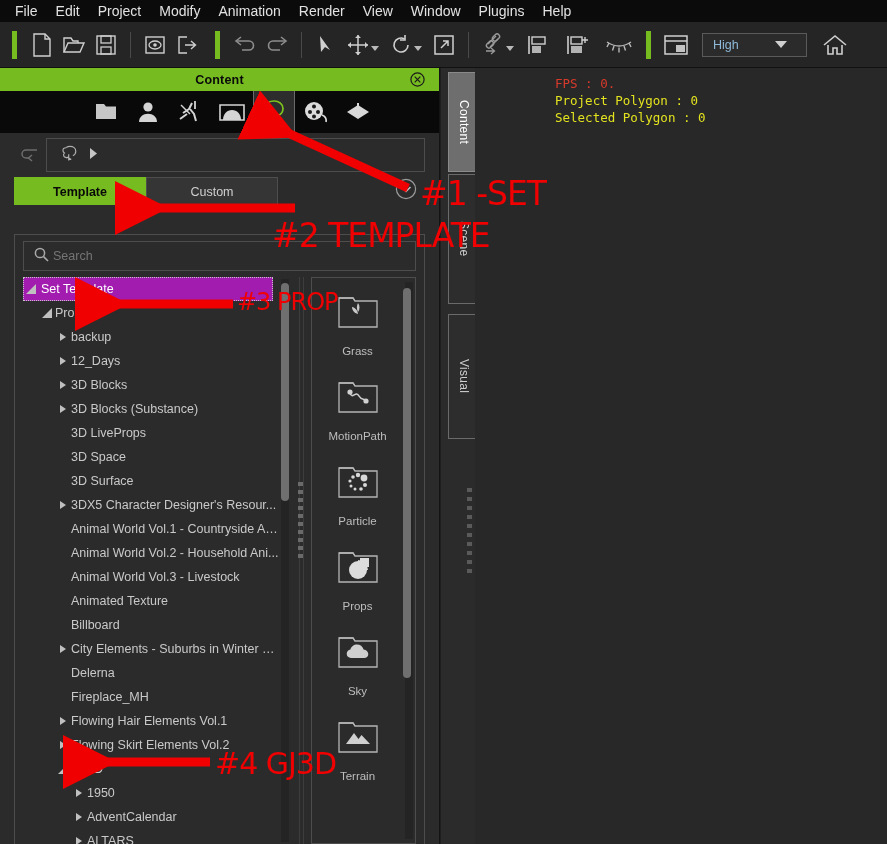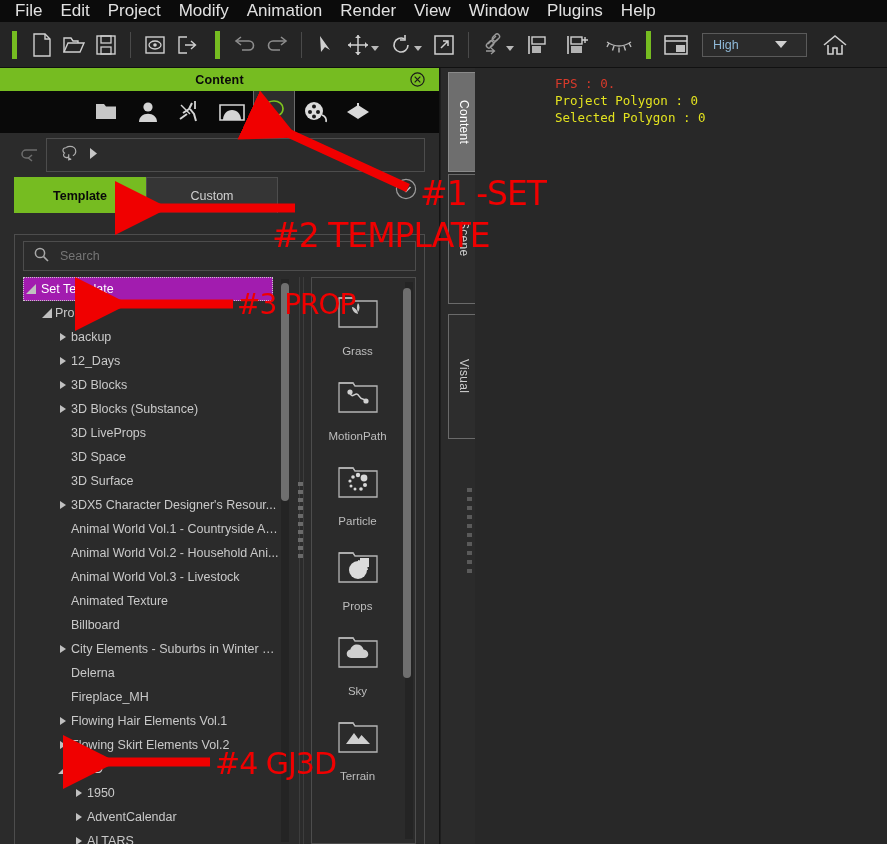--- a/index.html
+++ b/index.html
@@ -9,21 +9,21 @@
     font-family:"Liberation Sans", sans-serif;
     color:#d6d6d6; font-size:12px;
   }
 
   
   #menubar{
     position:absolute; left:0; top:0; width:887px; height:22px;
     background:#0b0b0b; display:flex; align-items:center; padding-left:6px;
   }
   .menu-item{
-    padding:2px 9px; font-size:17px; color:#e2e2e2; cursor:default;
+    padding:2px 9px; font-size:14px; color:#e2e2e2; cursor:default;
     line-height:16px; white-space:nowrap;
   }
 
   
   #toolbar{
     position:absolute; left:0; top:22px; width:887px; height:46px;
     background:#252525; border-bottom:1px solid #111;
     display:flex; align-items:center; padding-left:8px;
   }
   .green-bar{ width:5px; height:28px; background:#76bc21; margin:0 9px 0 4px; flex:0 0 auto; }
@@ -69,33 +69,33 @@
     height:44px; display:flex; align-items:center; padding:0 14px 0 14px;
   }
   #back-btn{ width:32px; height:26px; display:flex; align-items:center; justify-content:center;}
   #crumb-box{
     flex:1; height:34px; border:1px solid #4d4d4d; background:#2b2b2b;
     display:flex; align-items:center; padding-left:14px; gap:10px;
   }
 
   #tab-row{ height:28px; display:flex; padding-left:14px; position:relative; }
   .ttab{
-    width:132px; height:36px; display:flex; align-items:center; justify-content:center;
+    width:132px; height:28px; display:flex; align-items:center; justify-content:center;
     font-size:12.5px; border:1px solid #4d4d4d; border-bottom:none;
   }
   .ttab.active{ background:#76bc21; color:#0a0a0a; font-weight:bold; border-color:#76bc21;}
   .ttab.inactive{ background:#353535; color:#cfcfcf; }
   #chev-btn{ position:absolute; right:22px; top:1px; }
 
   #panel-body{
     position:absolute; left:14px; top:166px; right:14px; bottom:0;
     border:1px solid #4d4d4d; border-bottom:none; background:#2b2b2b;
   }
   #search-row{ height:30px; margin:6px 8px 4px 8px; border:1px solid #4d4d4d;
-               display:flex; align-items:center; padding-left:10px; gap:11px; background:#2b2b2b;}
+               display:flex; align-items:center; padding-left:10px; gap:4px; background:#2b2b2b;}
   #search-input{ background:transparent; border:none; outline:none; color:#8d8d8d;
                  font-size:12.5px; font-family:"Liberation Sans",sans-serif; width:200px;}
 
   #split{ position:absolute; left:8px; right:8px; top:42px; bottom:0; display:flex; }
 
   
   #tree-wrap{ width:266px; position:relative; overflow:hidden; background:#2b2b2b;}
   #tree{ position:absolute; inset:0 10px 0 0; overflow:hidden; }
   .trow{ height:24px; display:flex; align-items:center; font-size:12.5px; color:#c9c9c9;
          white-space:nowrap; }
@@ -694,14 +694,14 @@
 
   <line x1="295" y1="208" x2="158" y2="208" stroke="#f00000" stroke-width="9" marker-end="url(#ah)"></line>
 
   <line x1="233" y1="304" x2="118" y2="304" stroke="#f00000" stroke-width="9" marker-end="url(#ah)"></line>
 
   <line x1="210" y1="762" x2="106" y2="762" stroke="#f00000" stroke-width="9" marker-end="url(#ah)"></line>
 </svg>
 
 <div class="anno" style="left:420px; top:174px; font-size:33px;">#1 -SET</div>
 <div class="anno" style="left:272px; top:216px; font-size:33px;">#2 TEMPLATE</div>
-<div class="anno" style="left:237px; top:288px; font-size:28px;">#3 PROP</div>
+<div class="anno" style="left:237px; top:288px; font-size:24px;">#3 PROP</div>
 <div class="anno" style="left:215px; top:746px; font-size:30px;">#4 GJ3D</div>
 
 </body></html>

